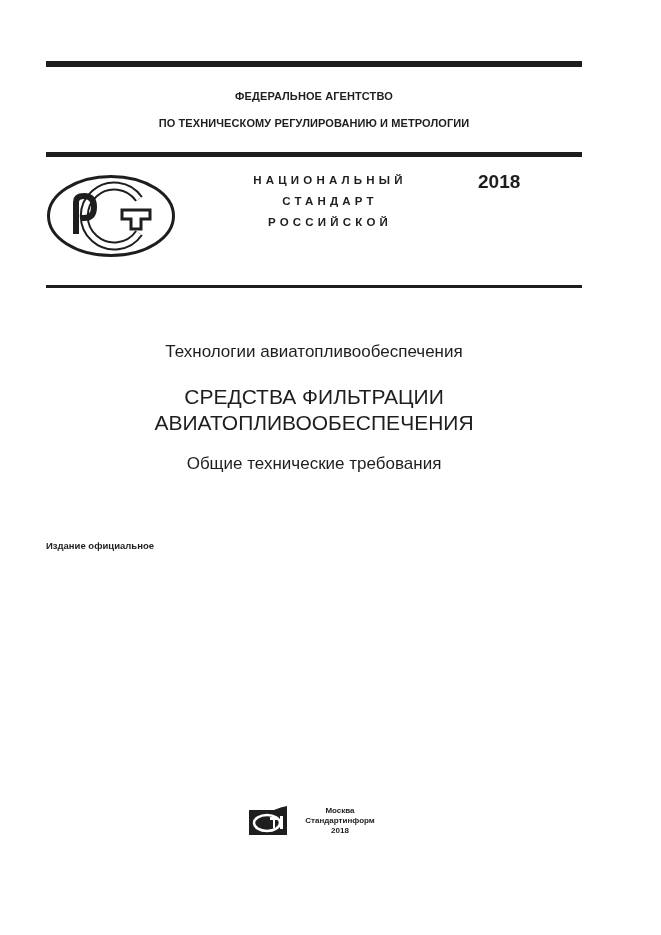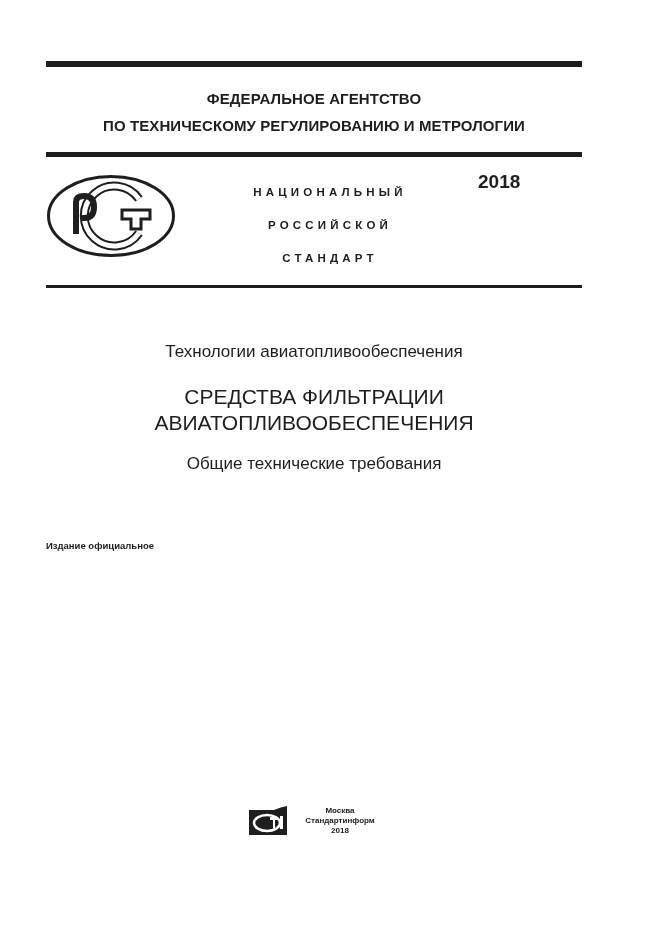--- a/index.html
+++ b/index.html
@@ -24,21 +24,21 @@
     .rule-top { top: 61px; height: 6px; }
     .rule-mid { top: 152px; height: 5px; }
     .rule-bottom { top: 285px; height: 3px; }
 
     .agency {
       position: absolute;
       left: 46px;
       width: 536px;
       text-align: center;
       font-weight: bold;
-      font-size: 15px;
+      font-size: 11px;
       letter-spacing: 0.1px;
     }
     .agency-1 { top: 90px; }
     .agency-2 { top: 117px; }
 
     .emblem {
       position: absolute;
       left: 46px;
       top: 174px;
       width: 130px;
@@ -49,21 +49,21 @@
       position: absolute;
       left: 232px;
       top: 170px;
       width: 196px;
       text-align: center;
       font-weight: bold;
       font-size: 11.5px;
       letter-spacing: 4.2px;
       line-height: 21px;
     }
-    .national div { white-space: nowrap; margin-top: 12px; }
+    .national div { white-space: nowrap; }
 
     .gost {
       position: absolute;
       left: 478px;
       top: 168px;
       font-weight: bold;
       font-size: 19px;
       line-height: 28px;
       white-space: nowrap;
     }
@@ -130,22 +130,22 @@
     <path d="M93 25 A 30 30 0 1 0 93 59" fill="none" stroke="#ffffff" stroke-width="5"></path>
 
     <path d="M30 60 L30 28 Q30 22 38 22 Q48 22 48 33 Q48 44 38 44 L35 44" fill="none" stroke="#1e1e1e" stroke-width="6"></path>
 
     <path d="M76 36 L104 36 L104 45 L95 45 L95 55 L85 55 L85 45 L76 45 Z" fill="#ffffff" stroke="#1e1e1e" stroke-width="3"></path>
   </svg>
 </div>
 
 <div class="national">
   <div>НАЦИОНАЛЬНЫЙ</div>
+  <div>СТАНДАРТ</div>
   <div>РОССИЙСКОЙ</div>
-  <div>СТАНДАРТ</div>
 </div>
 
 <div class="gost">
   <div>2018</div>
 </div>
 
 <div class="rule rule-bottom"></div>
 
 <div class="titles series">Технологии авиатопливообеспечения</div>
 

